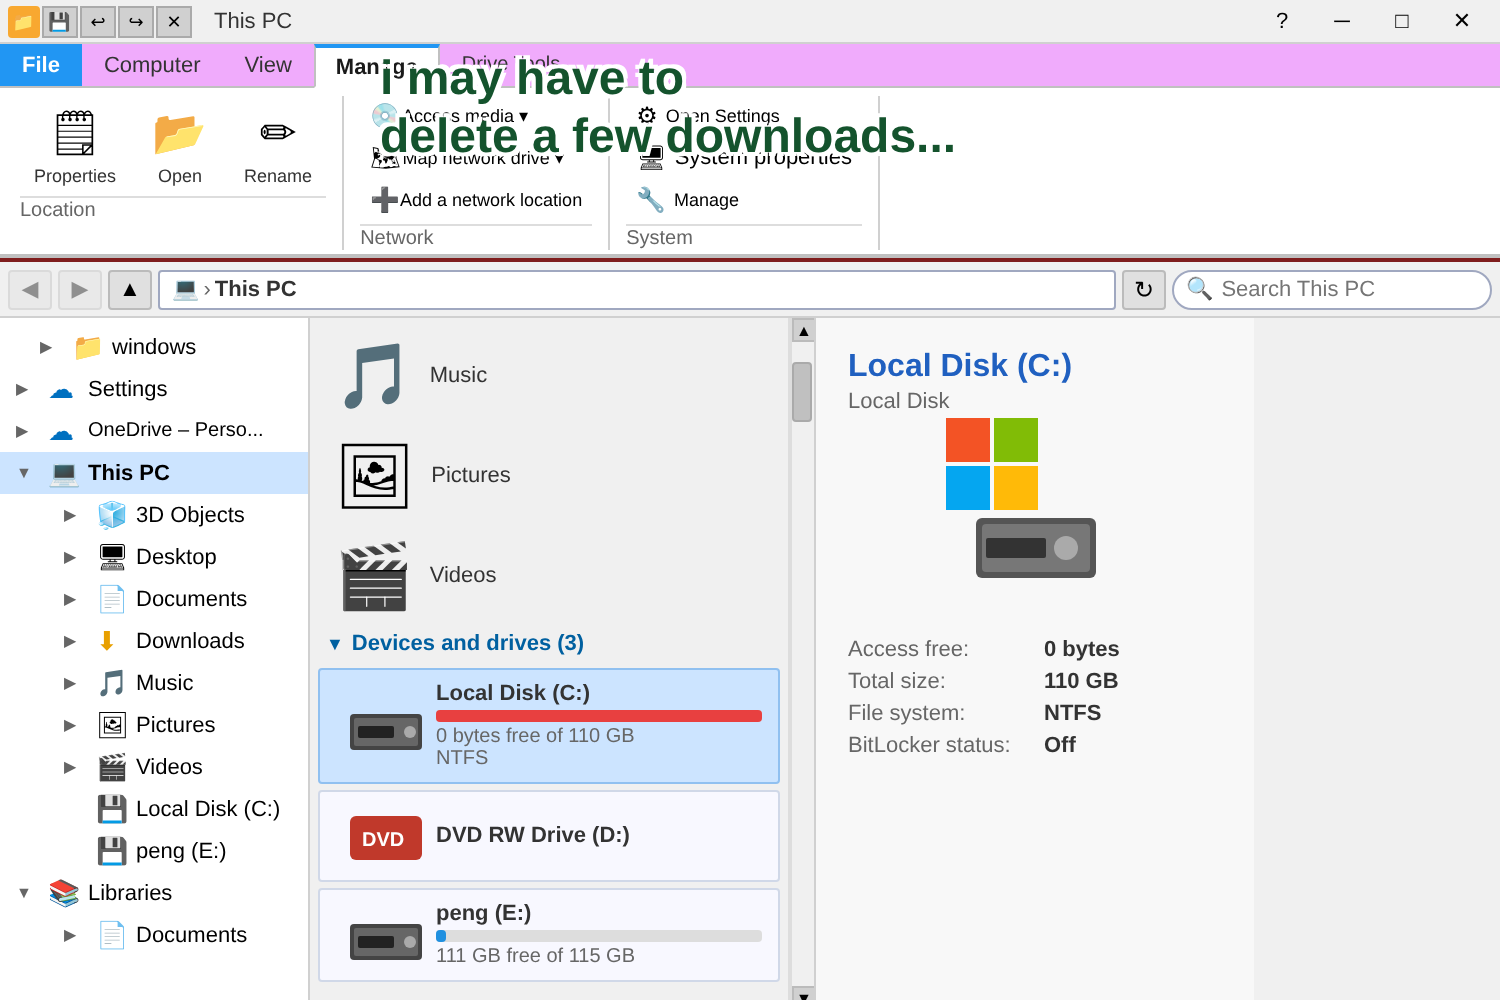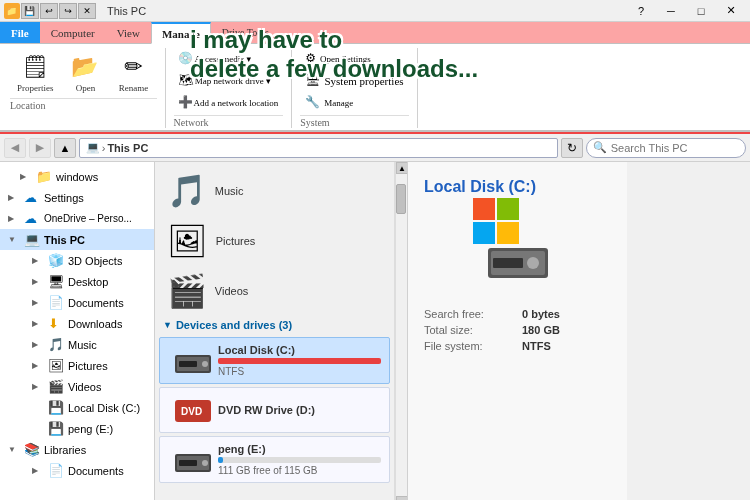--- a/index.html
+++ b/index.html
@@ -16,21 +16,21 @@
     }
     .title-bar-left { display: flex; align-items: center; gap: 3px; flex: 1; }
     .title-bar-icon { width: 16px; height: 16px; background: #f8a830; border-radius: 2px; display: flex; align-items: center; justify-content: center; font-size: 9px; }
     .title-bar-controls { display: flex; gap: 1px; }
     .title-bar-btn { width: 18px; height: 16px; background: #d0d0d0; border: 1px solid #aaa; font-size: 9px; cursor: pointer; display: flex; align-items: center; justify-content: center; }
     .title-bar-title { font-size: 11px; color: #333; padding: 0 8px; }
     .title-bar-window-controls { display: flex; }
     .win-btn { width: 30px; height: 22px; border: none; background: transparent; font-size: 11px; cursor: pointer; display: flex; align-items: center; justify-content: center; }
 
     
-    .ribbon { background: #fca5a5; border-bottom: 2px solid #ef4444; font-family: Liberation Serif, serif; }
+    .ribbon { background: #f0abfc; border-bottom: 2px solid #7f1d1d; }
     .ribbon-tabs { display: flex; height: 22px; border-bottom: 1px solid #c0c0c0; }
     .ribbon-tab { padding: 4px 10px; font-size: 11px; cursor: pointer; border: 1px solid transparent; color: #333; }
     .ribbon-tab.active { background: white; border-top: 2px solid #2196f3; border-left: 1px solid #c0c0c0; border-right: 1px solid #c0c0c0; border-bottom: 1px solid white; margin-bottom: -1px; color: #1a1a1a; font-weight: 600; }
     .ribbon-content { display: flex; padding: 4px 2px 2px 2px; background: white; border-bottom: 2px solid #c0c0c0; }
     .ribbon-group { display: flex; flex-direction: column; align-items: flex-start; border-right: 1px solid #d0d0d0; padding: 0 8px; min-width: 60px; }
     .ribbon-group-buttons { display: flex; gap: 2px; flex-wrap: wrap; }
     .ribbon-group-label { font-size: 10px; color: #666; text-align: left; width: 100%; margin-top: 2px; border-top: 1px solid #ddd; padding-top: 1px; }
     .ribbon-btn { display: flex; flex-direction: column; align-items: center; padding: 2px 4px; cursor: pointer; border: 1px solid transparent; border-radius: 2px; min-width: 36px; }
     .ribbon-btn-large { display: flex; flex-direction: column; align-items: center; padding: 2px 6px; cursor: pointer; border: 1px solid transparent; border-radius: 2px; }
     .ribbon-btn-large-icon { width: 32px; height: 32px; display: flex; align-items: center; justify-content: center; font-size: 22px; }
@@ -327,20 +327,21 @@
             <rect x="4" y="12" width="32" height="14" rx="1" fill="#666"></rect>
             <circle cx="32" cy="19" r="3" fill="#aaa"></circle>
             <rect x="6" y="16" width="18" height="6" rx="1" fill="#222"></rect>
           </svg>
         </div>
         <div class="drive-info">
           <div class="drive-name">Local Disk (C:)</div>
           <div class="drive-bar-container">
             <div class="drive-bar" style="width:100%;"></div>
           </div>
+          <div class="drive-space">0 bytes free of 110 GB</div>
           <div class="drive-fs">NTFS</div>
         </div>
       </div>
 
       <div class="drive-item">
         <div class="drive-icon-area">
           <svg width="40" height="32">
             <rect x="2" y="6" width="36" height="22" rx="3" fill="#c0392b"></rect>
             <text x="8" y="21" font-size="10" fill="white" font-weight="bold">DVD</text>
           </svg>
@@ -373,20 +374,21 @@
   <div class="scroll-bar-area">
     <div class="scroll-btn">▲</div>
     <div class="scroll-track">
       <div class="scroll-thumb"></div>
     </div>
     <div class="scroll-btn">▼</div>
   </div>
 
   <div class="detail-panel">
     <div class="detail-title">Local Disk (C:)</div>
+    <div class="detail-subtitle">Local Disk</div>
 
     <div class="detail-icon-area">
       <div style="position:relative;">
         
         <svg width="50" height="50" style="position:absolute;top:-10px;left:-10px;">
           <rect x="0" y="0" width="22" height="22" fill="#f35325"></rect>
           <rect x="24" y="0" width="22" height="22" fill="#81bc06"></rect>
           <rect x="0" y="24" width="22" height="22" fill="#05a6f0"></rect>
           <rect x="24" y="24" width="22" height="22" fill="#ffba08"></rect>
         </svg>
@@ -395,26 +397,30 @@
           <rect x="5" y="10" width="60" height="30" rx="3" fill="#555"></rect>
           <rect x="8" y="13" width="54" height="24" rx="2" fill="#777"></rect>
           <circle cx="50" cy="25" r="6" fill="#aaa"></circle>
           <rect x="10" y="20" width="30" height="10" rx="1" fill="#333"></rect>
         </svg>
       </div>
     </div>
 
     <div class="detail-info">
       <div class="detail-row">
-        <span class="detail-label">Search free:</span>
+        <span class="detail-label">Access free:</span>
         <span class="detail-value">0 bytes</span>
       </div>
       <div class="detail-row">
         <span class="detail-label">Total size:</span>
-        <span class="detail-value">180 GB</span>
+        <span class="detail-value">110 GB</span>
       </div>
       <div class="detail-row">
         <span class="detail-label">File system:</span>
         <span class="detail-value">NTFS</span>
       </div>
+      <div class="detail-row">
+        <span class="detail-label">BitLocker status:</span>
+        <span class="detail-value">Off</span>
+      </div>
     </div>
   </div>
 </div>
 
 </body></html>

